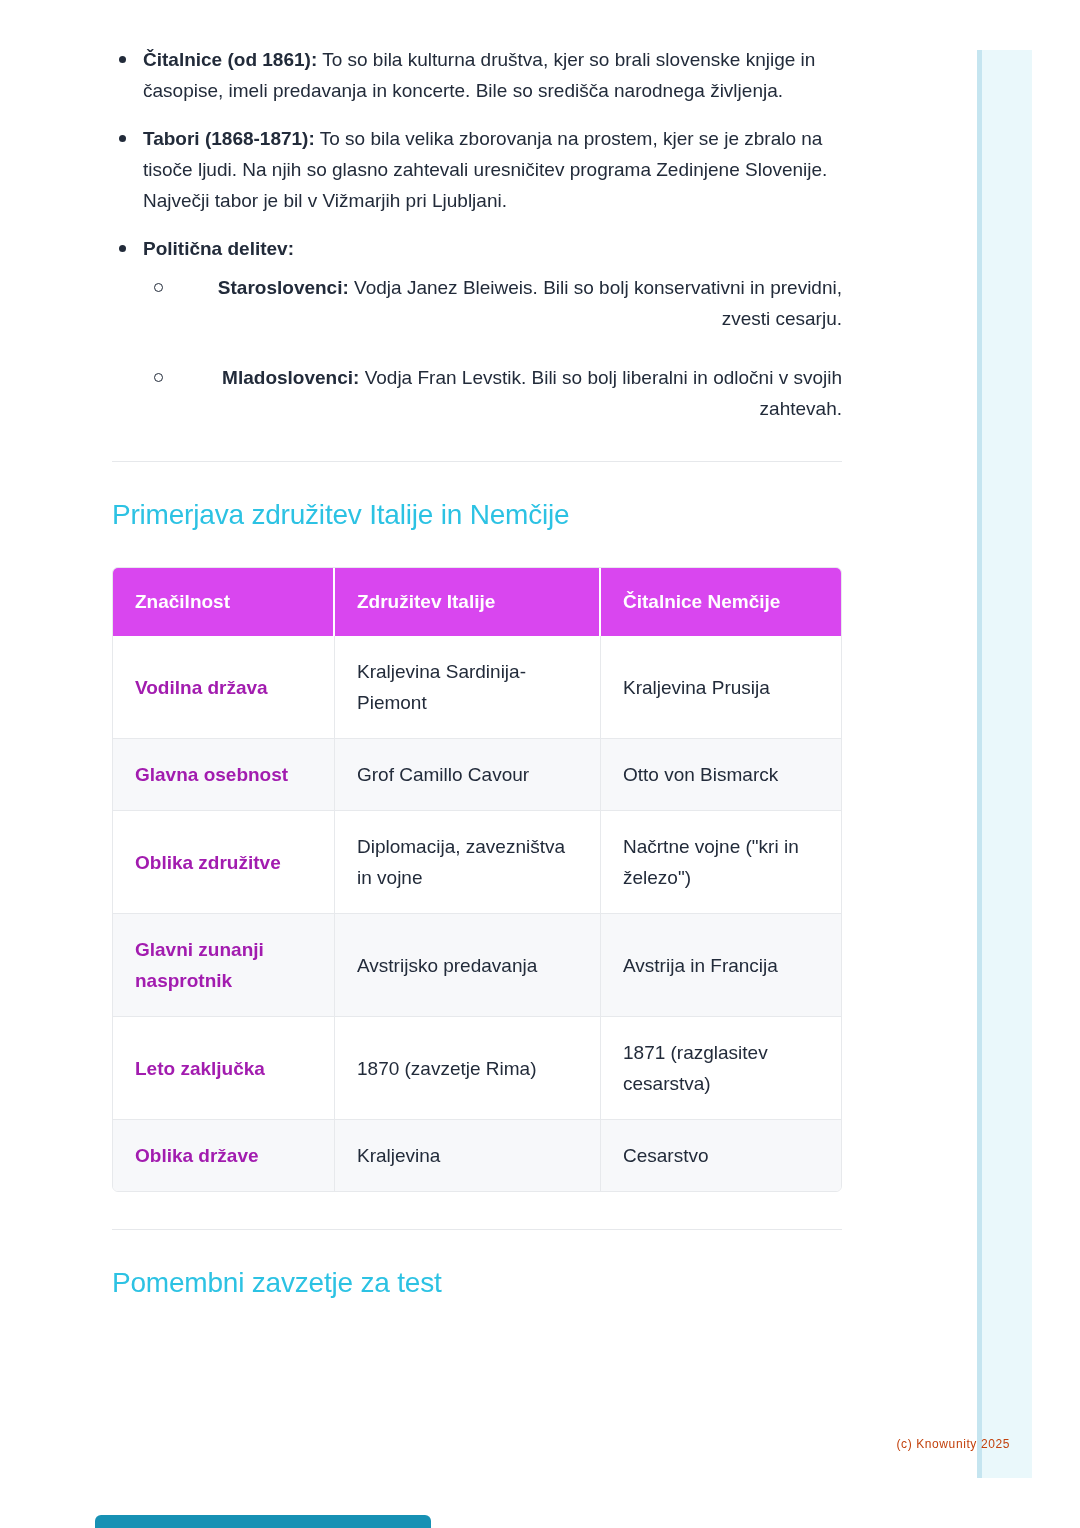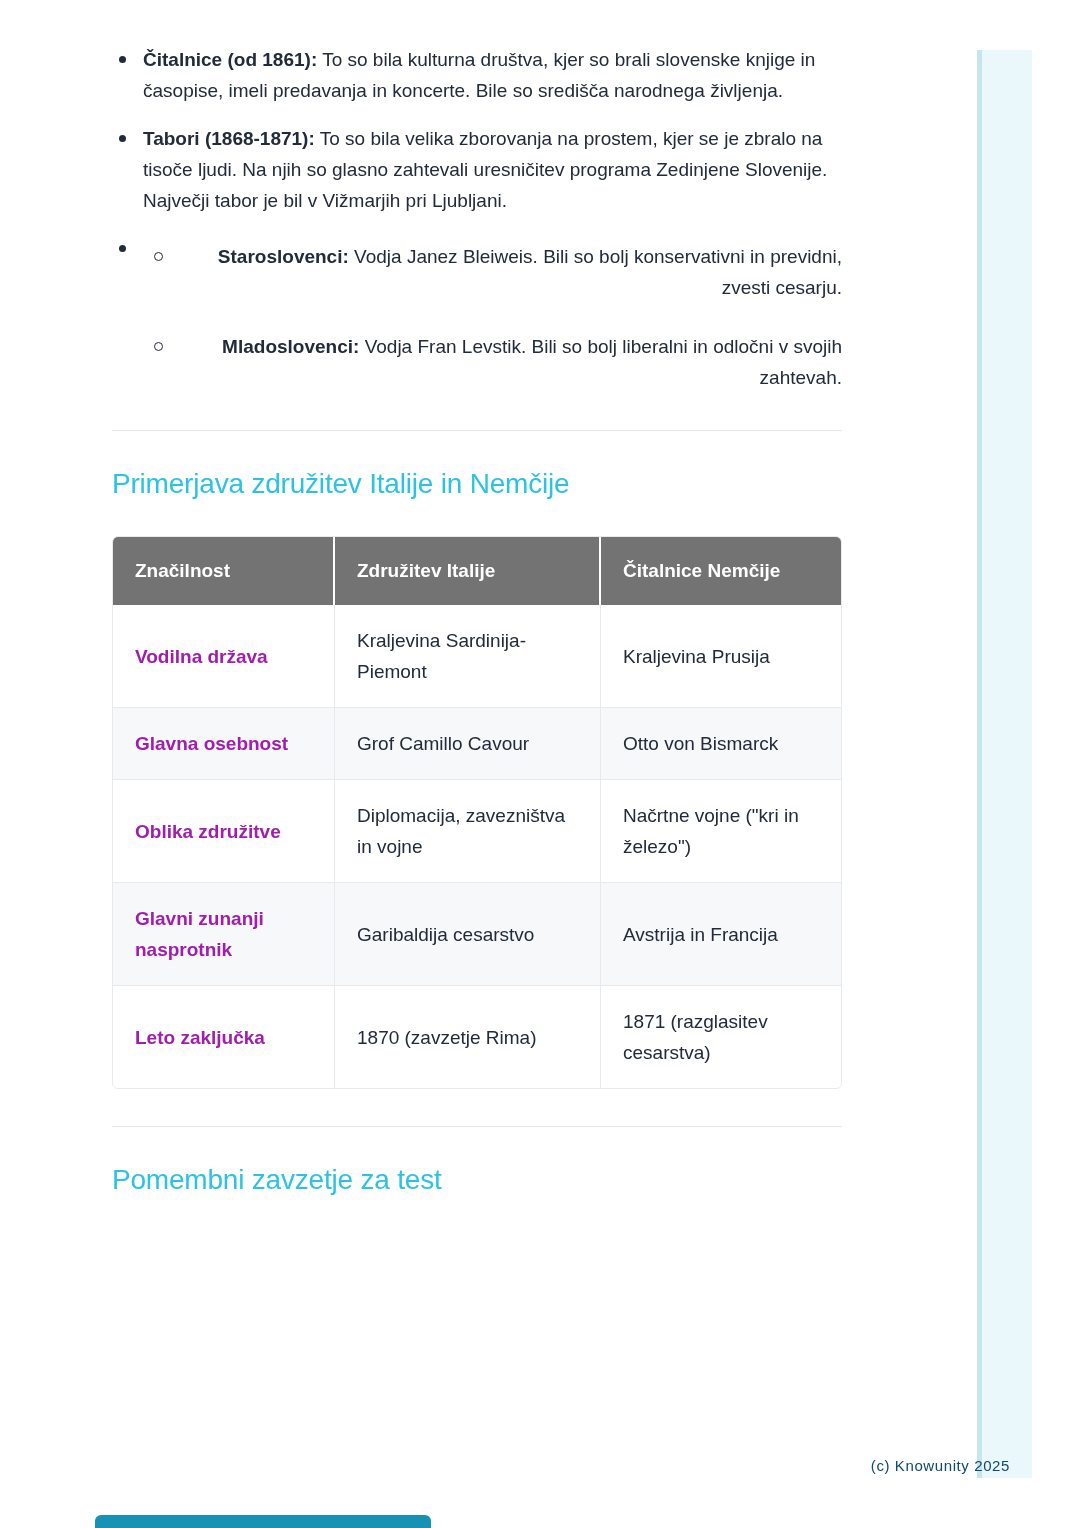--- a/index.html
+++ b/index.html
@@ -55,40 +55,40 @@
     margin-bottom:37px;
   }
   table.cmp-table {
     border-collapse:separate; border-spacing:0;
     width:100%; table-layout:fixed;
   }
   .cmp-table col.c1 { width:222px; }
   .cmp-table col.c2 { width:266px; }
   .cmp-table col.c3 { width:242px; }
   .cmp-table th {
-    background:#737373; color:#ffffff;
+    background:#d946ef; color:#ffffff;
     font-weight:600; font-size:19px; text-align:left;
     padding:19px 22px; height:30px; vertical-align:middle;
     border-right:2px solid #ffffff; box-sizing:content-box;
   }
   .cmp-table th:last-child { border-right:none; }
   .cmp-table td {
     font-size:19px; line-height:31px;
     padding:20px 22px; vertical-align:middle;
     border-right:1px solid #e7e9ec; border-bottom:1px solid #e7e9ec;
     background:#ffffff; word-wrap:break-word;
   }
   .cmp-table tbody tr:nth-child(even) td { background:#f7f8fa; }
   .cmp-table td:last-child { border-right:none; }
   .cmp-table tbody tr:last-child td { border-bottom:none; }
   .cmp-table td.rowhead { font-weight:700; color:#a21caf; }
 
   .footer-note {
     position:absolute; top:1437px; right:70px;
-    font-size:15px; color:#0c4a6e; letter-spacing:0.6px;margin-top:20px;
+    font-size:12px; color:#c2410c; letter-spacing:0.6px;
   }
   .next-table-stub {
     position:absolute; left:95px; bottom:0;
     width:336px; height:13px;
     background:#1791b4;
     border-radius:6px 6px 0 0;
   }
 </style>
 </head>
 <body>
@@ -104,20 +104,21 @@
         <span class="m-dot"></span>
         <div class="btext"><strong>Čitalnice (od 1861):</strong><span> To so bila kulturna društva, kjer so brali slovenske knjige in časopise, imeli predavanja in koncerte. Bile so središča narodnega življenja.</span></div>
       </li>
       <li>
         <span class="m-dot"></span>
         <div class="btext"><strong>Tabori (1868-1871):</strong><span> To so bila velika zborovanja na prostem, kjer se je zbralo na tisoče ljudi. Na njih so glasno zahtevali uresničitev programa Zedinjene Slovenije. Največji tabor je bil v Vižmarjih pri Ljubljani.</span></div>
       </li>
       <li>
         <span class="m-dot"></span>
         <div class="sub-wrap">
+          <div class="btext"><strong>Politična delitev:</strong><span></span></div>
           <ul class="sublist">
             <li>
               <span class="m-ring"></span>
               <div class="btext"><strong>Staroslovenci:</strong><span> Vodja Janez Bleiweis. Bili so bolj konservativni in previdni, zvesti cesarju.</span></div>
             </li>
             <li>
               <span class="m-ring"></span>
               <div class="btext"><strong>Mladoslovenci:</strong><span> Vodja Fran Levstik. Bili so bolj liberalni in odločni v svojih zahtevah.</span></div>
             </li>
           </ul>
@@ -154,27 +155,32 @@
               <td>Grof Camillo Cavour</td>
               <td>Otto von Bismarck</td>
             </tr>
             <tr>
               <td class="rowhead">Oblika združitve</td>
               <td>Diplomacija, zavezništva in vojne</td>
               <td>Načrtne vojne ("kri in železo")</td>
             </tr>
             <tr>
               <td class="rowhead">Glavni zunanji nasprotnik</td>
-              <td>Garibaldija cesarstvo</td>
+              <td>Avstrijsko predavanja</td>
               <td>Avstrija in Francija</td>
             </tr>
             <tr>
               <td class="rowhead">Leto zaključka</td>
               <td>1870 (zavzetje Rima)</td>
               <td>1871 (razglasitev cesarstva)</td>
+            </tr>
+            <tr>
+              <td class="rowhead">Oblika države</td>
+              <td>Kraljevina</td>
+              <td>Cesarstvo</td>
             </tr>
           </tbody>
       </table>
     </div>
 
     <hr class="divider">
 
     <h2 class="section-heading">Pomembni zavzetje za test</h2>
 
 

